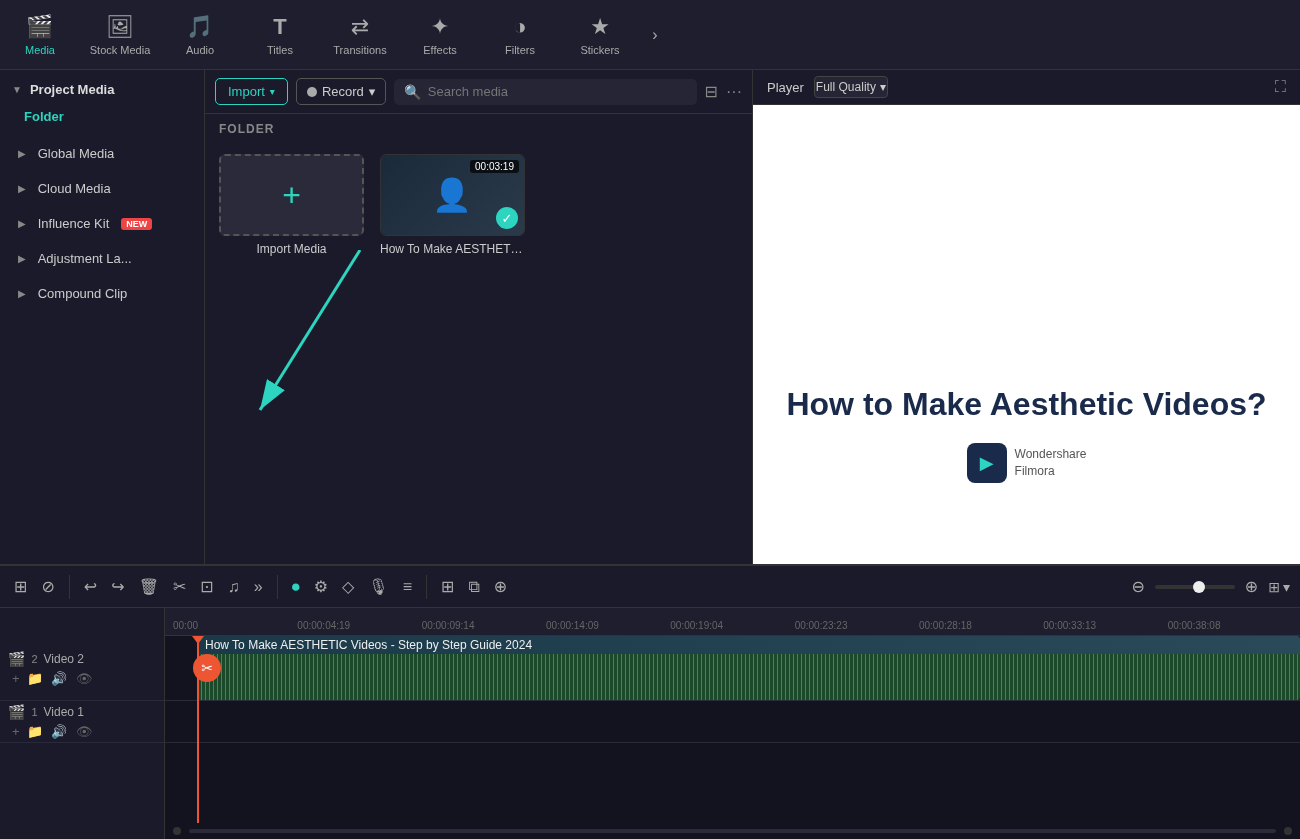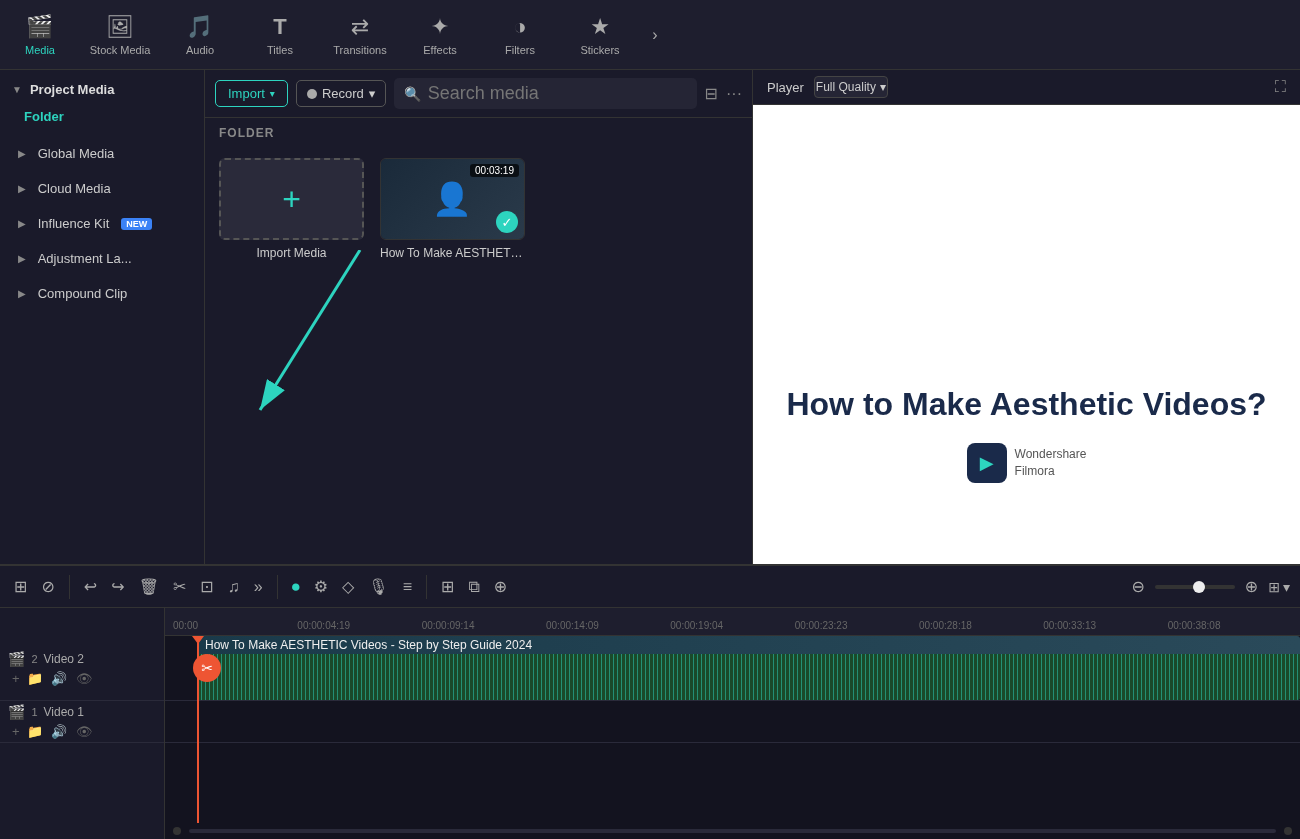--- a/index.html
+++ b/index.html
@@ -33,21 +33,21 @@
     .sidebar-section-header .arrow { color: #888; font-size: 10px; }
     .sidebar-folder-label {
       padding: 4px 12px 12px 24px; font-size: 13px; color: #2dd4bf; font-weight: 600;
     }
     .sidebar-item {
       display: flex; align-items: center; gap: 8px;
       padding: 10px 12px 10px 18px; font-size: 13px; color: #ccc; cursor: pointer;
     }
     .sidebar-item .arrow { color: #888; font-size: 10px; margin-right: 4px; }
     .new-badge {
-      background: #3b82f6; color: #fff; font-size: 9px; font-weight: 700;
+      background: #ef4444; color: #fff; font-size: 9px; font-weight: 700;
       padding: 1px 5px; border-radius: 3px; margin-left: 4px;
     }
     .sidebar-bottom {
       margin-top: auto; padding: 10px; display: flex; gap: 8px; align-items: center; border-top: 1px solid #333;
     }
     .sidebar-bottom-icon { color: #888; font-size: 16px; cursor: pointer; }
     .sidebar-collapse-btn {
       margin-left: auto; width: 22px; height: 22px; display: flex; align-items: center; justify-content: center;
       color: #888; cursor: pointer; font-size: 13px;
     }
@@ -71,21 +71,21 @@
       display: flex; align-items: center; gap: 5px;
       background: transparent; border: 1px solid #555; color: #ccc;
       border-radius: 5px; padding: 5px 10px; font-size: 13px; cursor: pointer;
     }
     .record-dot { width: 10px; height: 10px; background: #aaa; border-radius: 50%; }
     .search-bar {
       flex: 1; display: flex; align-items: center; gap: 6px;
       background: #252535; border-radius: 5px; padding: 5px 10px;
     }
     .search-bar input {
-      background: none; border: none; outline: none; color: #fef9c3; font-size: 18px; flex: 1;
+      background: none; border: none; outline: none; color: #fef9c3; font-size: 13px; flex: 1;
     }
     .search-icon { color: #888; font-size: 14px; }
     .filter-icon { color: #888; font-size: 16px; cursor: pointer; }
     .more-icon { color: #888; font-size: 16px; cursor: pointer; }
     .folder-label-row {
       padding: 8px 14px; font-size: 12px; font-weight: 700; color: #888; letter-spacing: 1px;
     }
     .media-grid {
       display: flex; flex-wrap: wrap; gap: 16px; padding: 10px 14px;
     }

